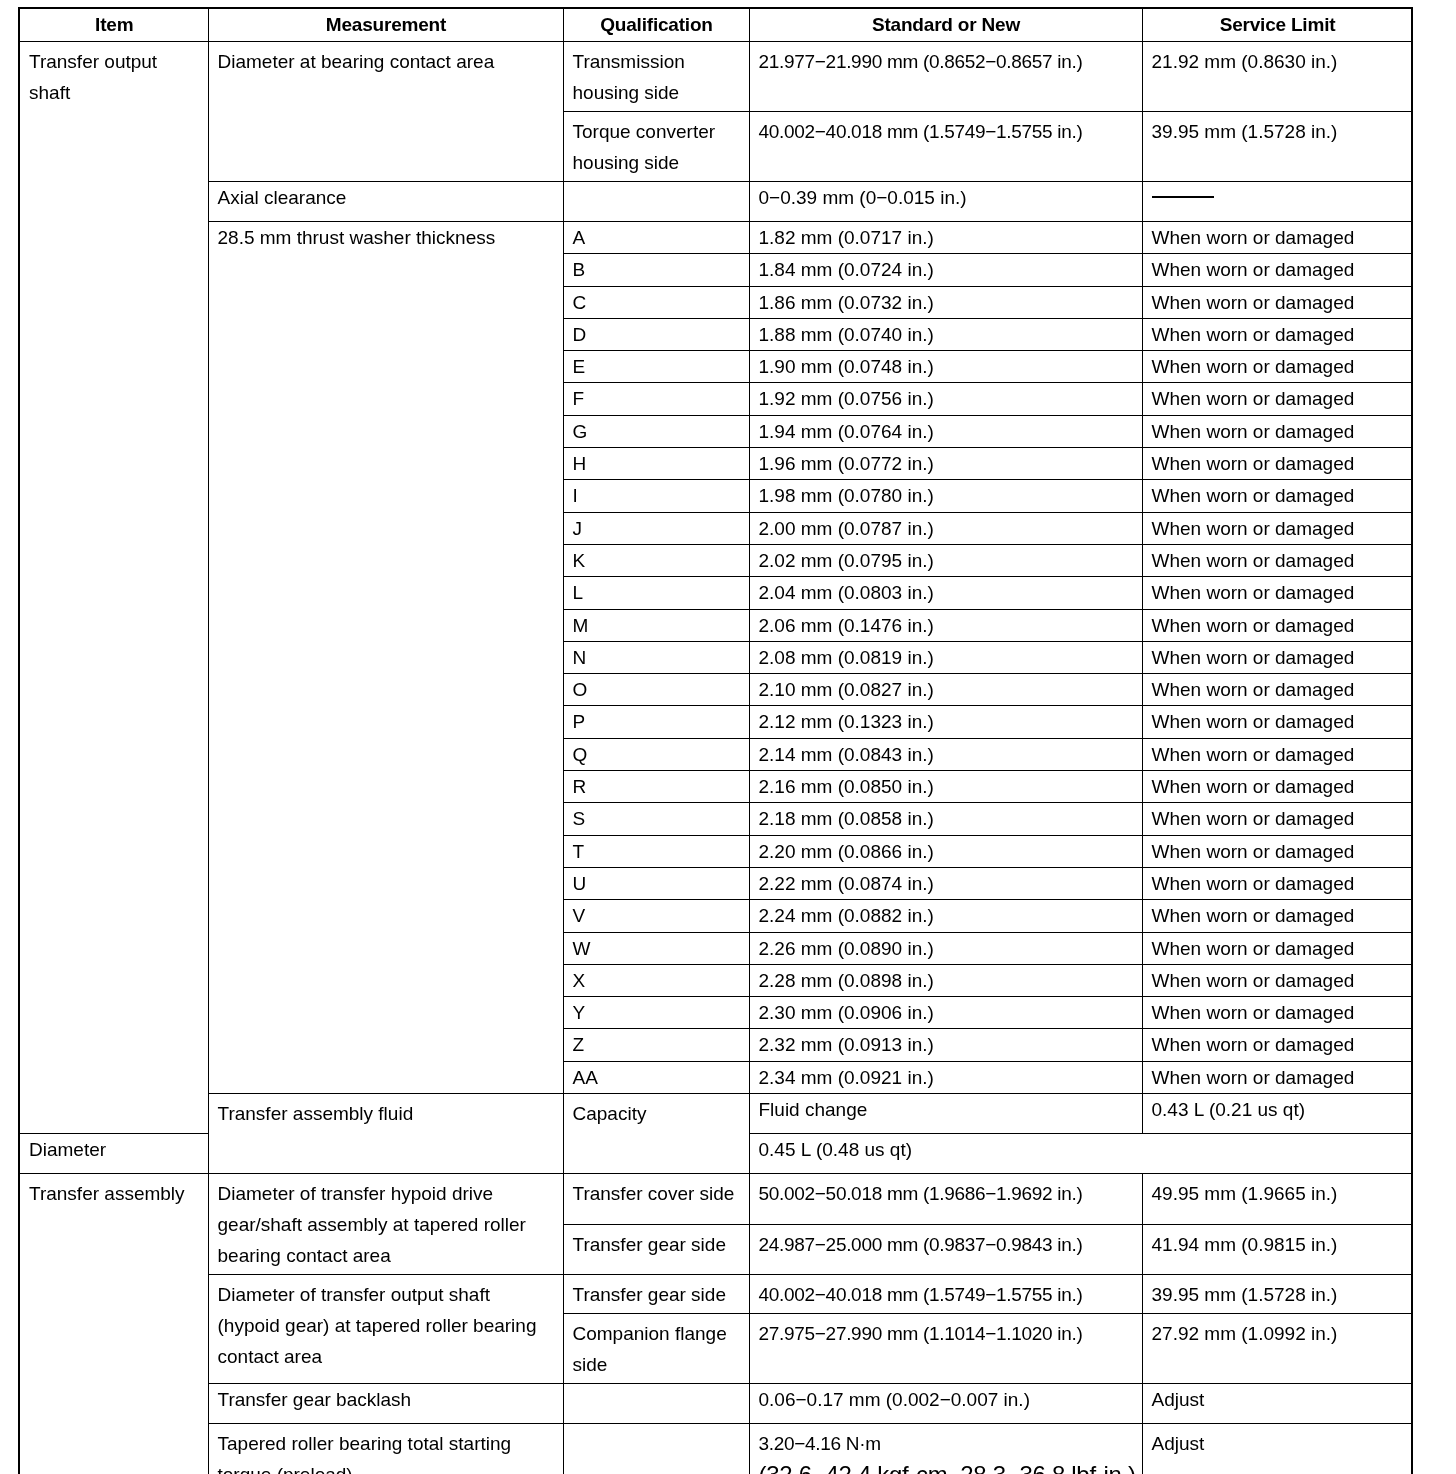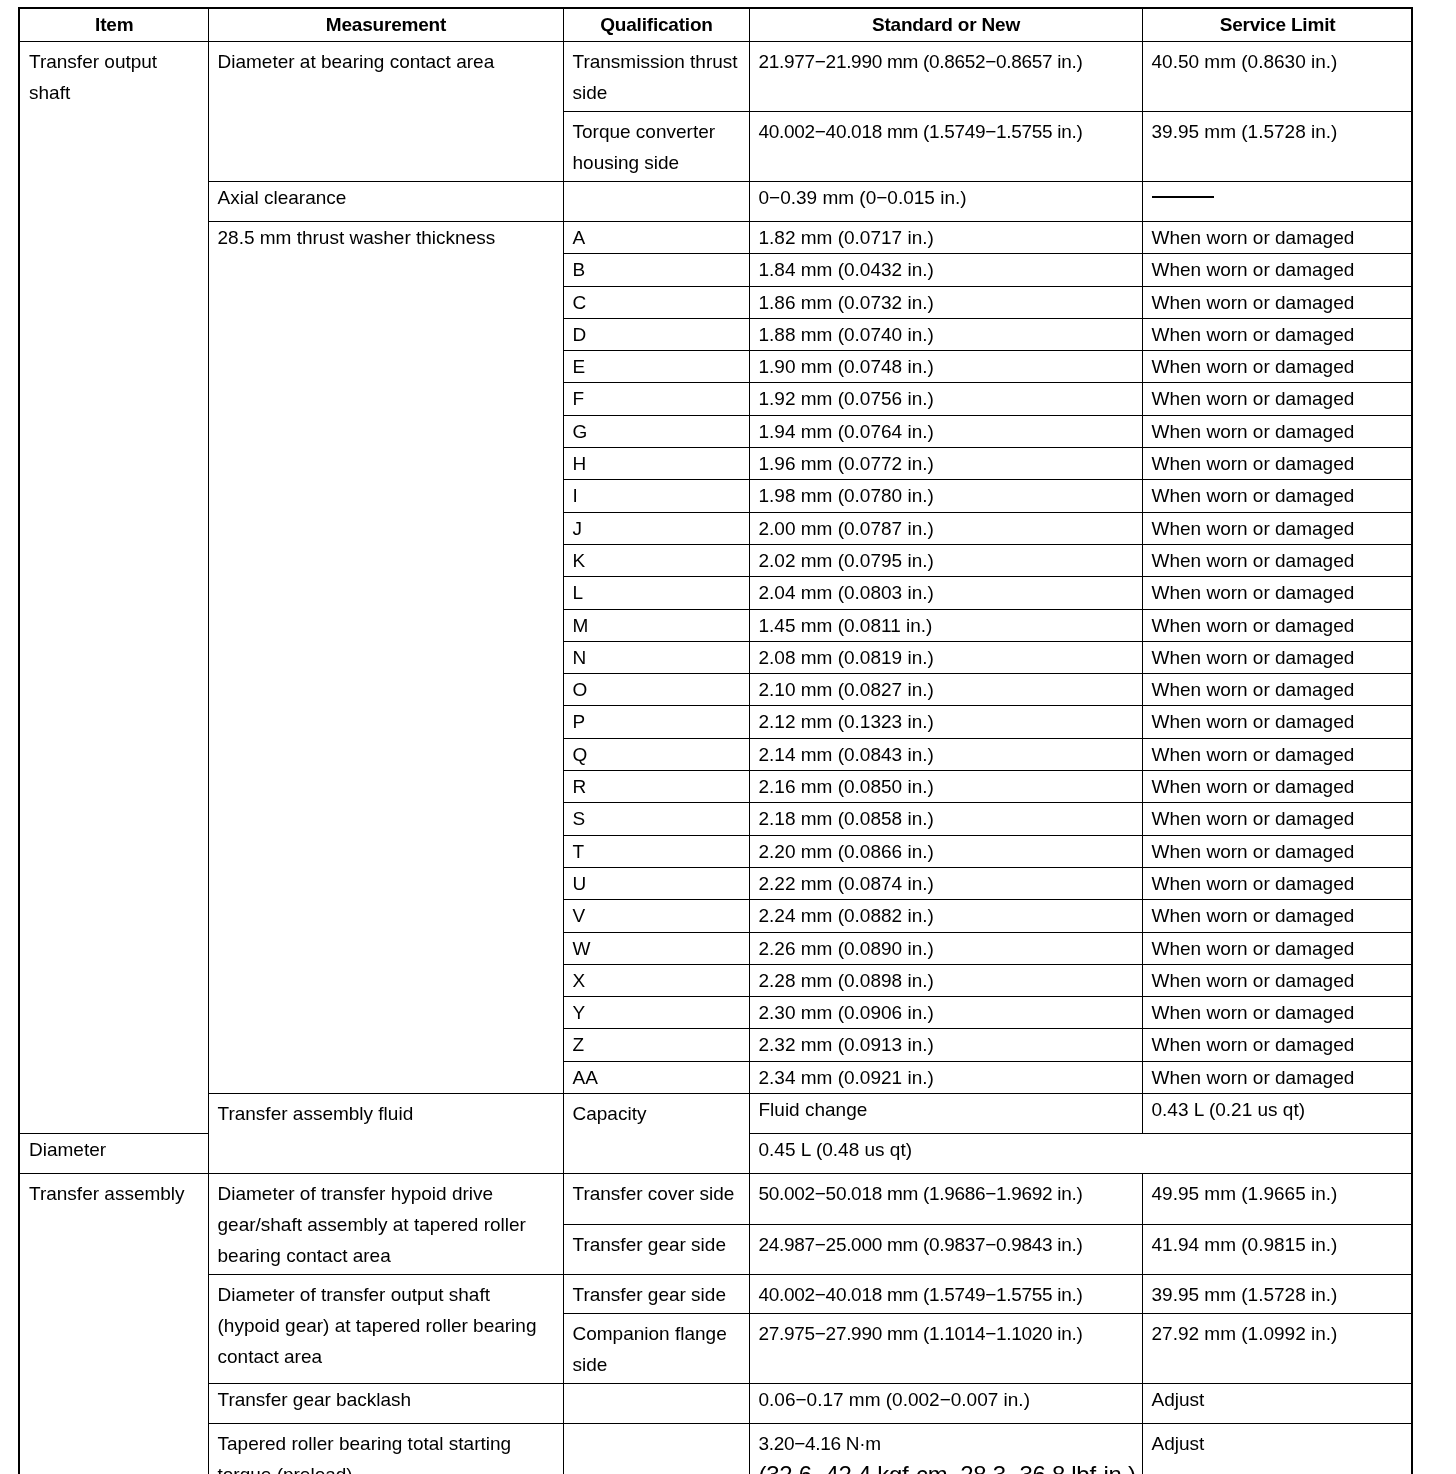--- a/index.html
+++ b/index.html
@@ -40,23 +40,23 @@
       <th>Qualification</th>
       <th>Standard or New</th>
       <th>Service Limit</th>
     </tr>
   </thead>
   <tbody id="tbody">
 
     <tr>
       <td rowspan="31">Transfer output shaft</td>
       <td rowspan="2">Diameter at bearing contact area</td>
-      <td>Transmission thrust side</td>
+      <td>Transmission housing side</td>
       <td class="nowrap">21.977−21.990 mm (0.8652−0.8657 in.)</td>
-      <td>40.50 mm (0.8630 in.)</td>
+      <td>21.92 mm (0.8630 in.)</td>
     </tr>
     <tr>
       <td>Torque converter housing side</td>
       <td class="nowrap">40.002−40.018 mm (1.5749−1.5755 in.)</td>
       <td>39.95 mm (1.5728 in.)</td>
     </tr>
     <tr>
       <td class="single">Axial clearance</td>
       <td class="single"></td>
       <td class="single">0−0.39 mm (0−0.015 in.)</td>
@@ -64,21 +64,21 @@
     </tr>
     <tr class="washer" id="washer-first">
       <td rowspan="27">28.5 mm thrust washer thickness</td>
       <td>A</td>
       <td>1.82 mm (0.0717 in.)</td>
       <td>When worn or damaged</td>
     </tr>
 
     <tr class="washer">
         <td>B</td>
-        <td>1.84 mm (0.0432 in.)</td>
+        <td>1.84 mm (0.0724 in.)</td>
         <td>When worn or damaged</td>
       </tr>
       <tr class="washer">
         <td>C</td>
         <td>1.86 mm (0.0732 in.)</td>
         <td>When worn or damaged</td>
       </tr>
       <tr class="washer">
         <td>D</td>
         <td>1.88 mm (0.0740 in.)</td>
@@ -119,21 +119,21 @@
         <td>2.02 mm (0.0795 in.)</td>
         <td>When worn or damaged</td>
       </tr>
       <tr class="washer">
         <td>L</td>
         <td>2.04 mm (0.0803 in.)</td>
         <td>When worn or damaged</td>
       </tr>
       <tr class="washer">
         <td>M</td>
-        <td>1.45 mm (0.0811 in.)</td>
+        <td>2.06 mm (0.1476 in.)</td>
         <td>When worn or damaged</td>
       </tr>
       <tr class="washer">
         <td>N</td>
         <td>2.08 mm (0.0819 in.)</td>
         <td>When worn or damaged</td>
       </tr>
       <tr class="washer">
         <td>O</td>
         <td>2.10 mm (0.0827 in.)</td>

